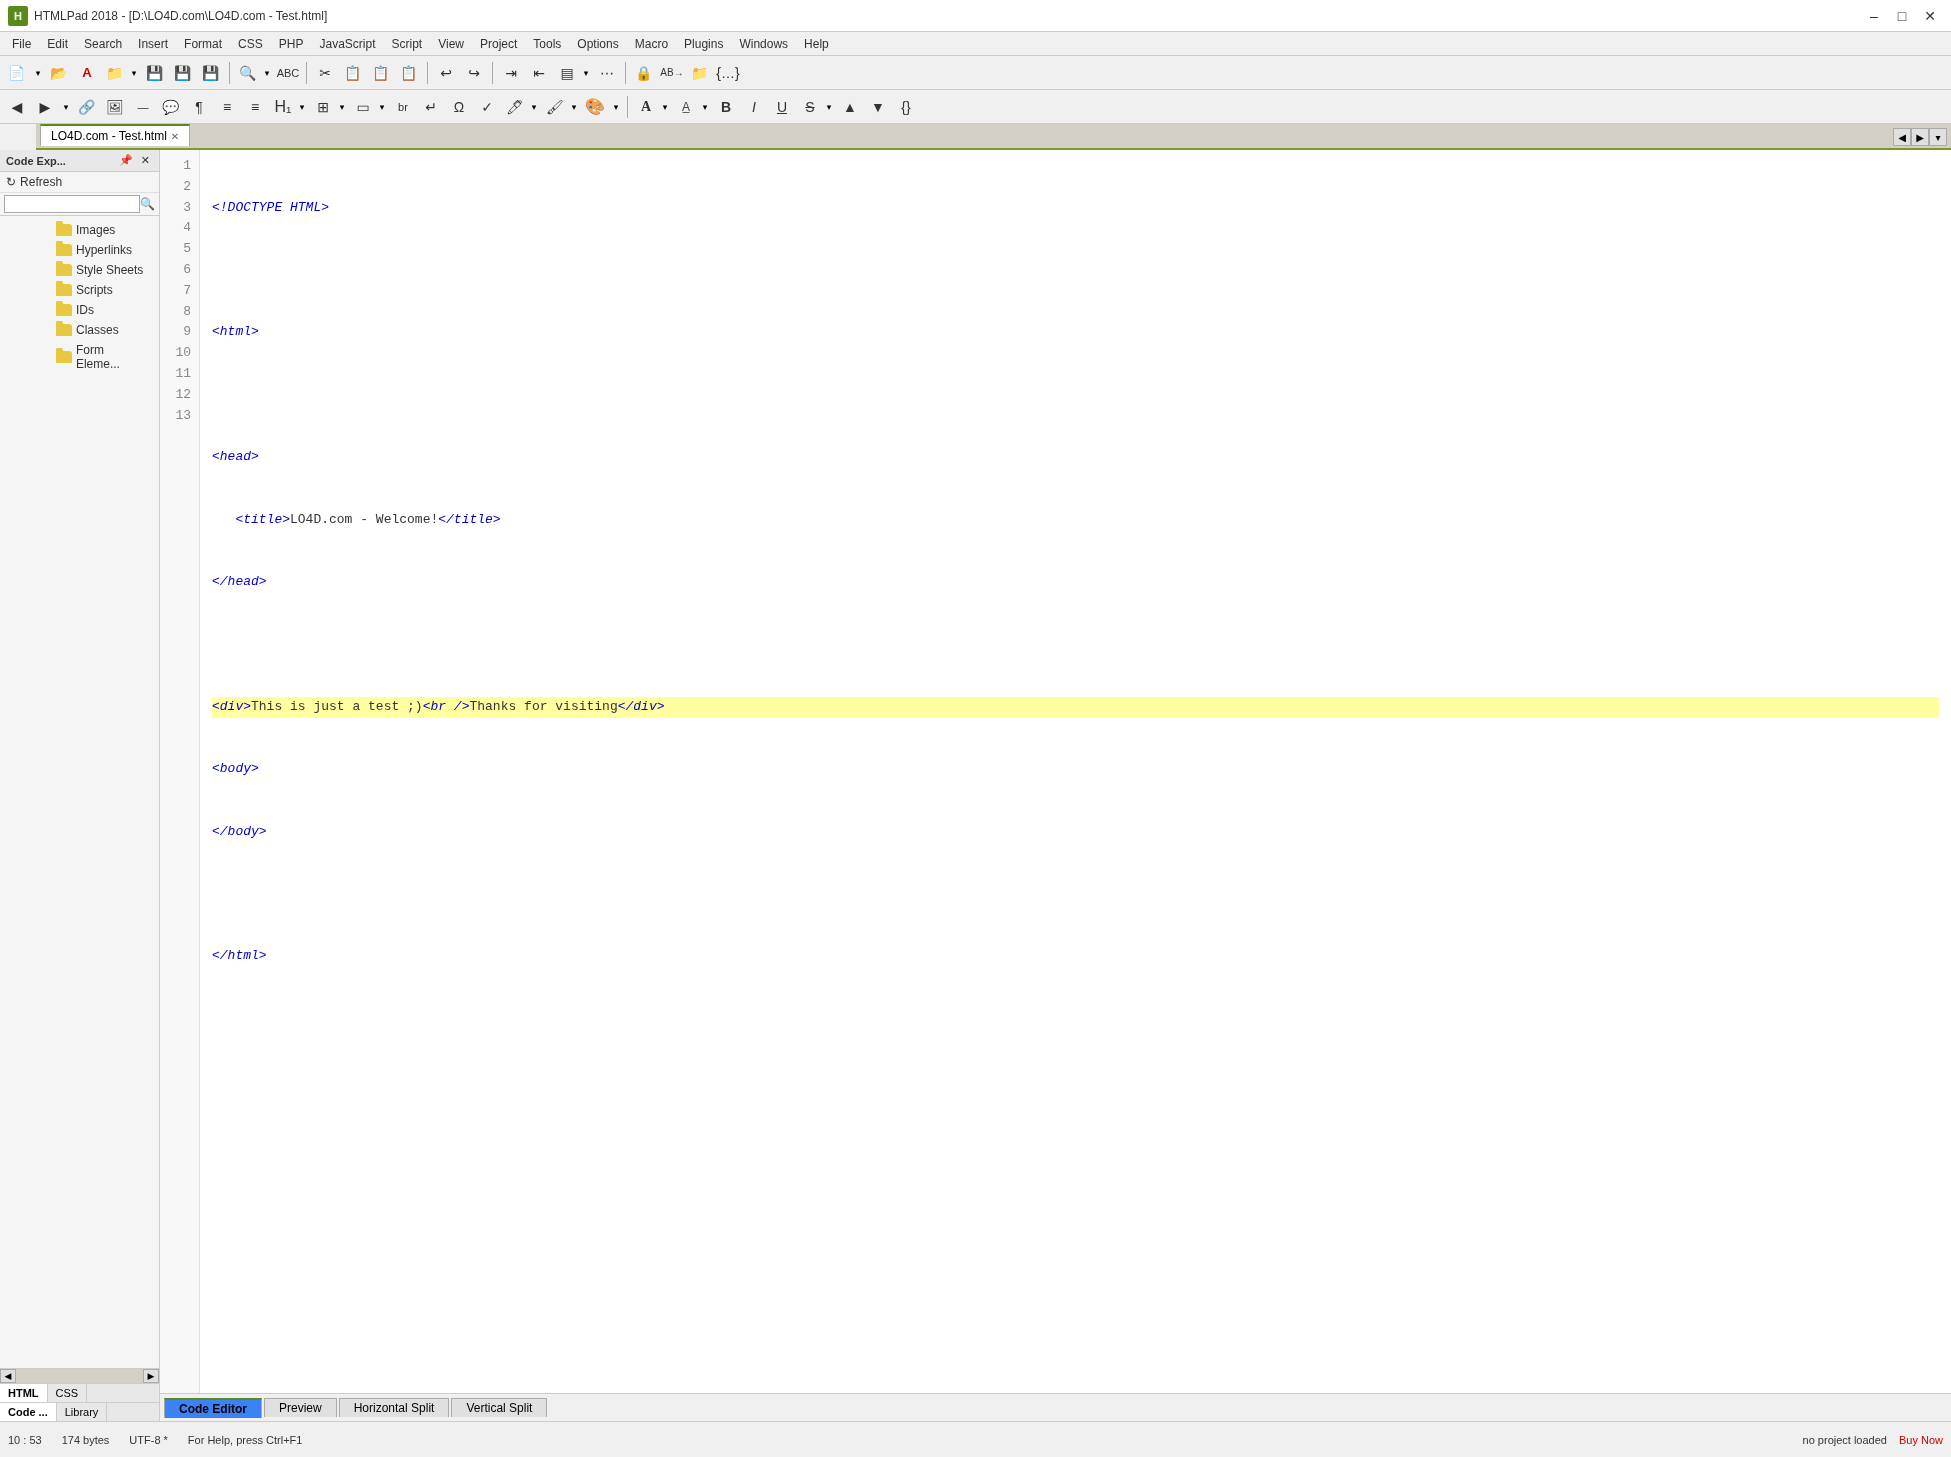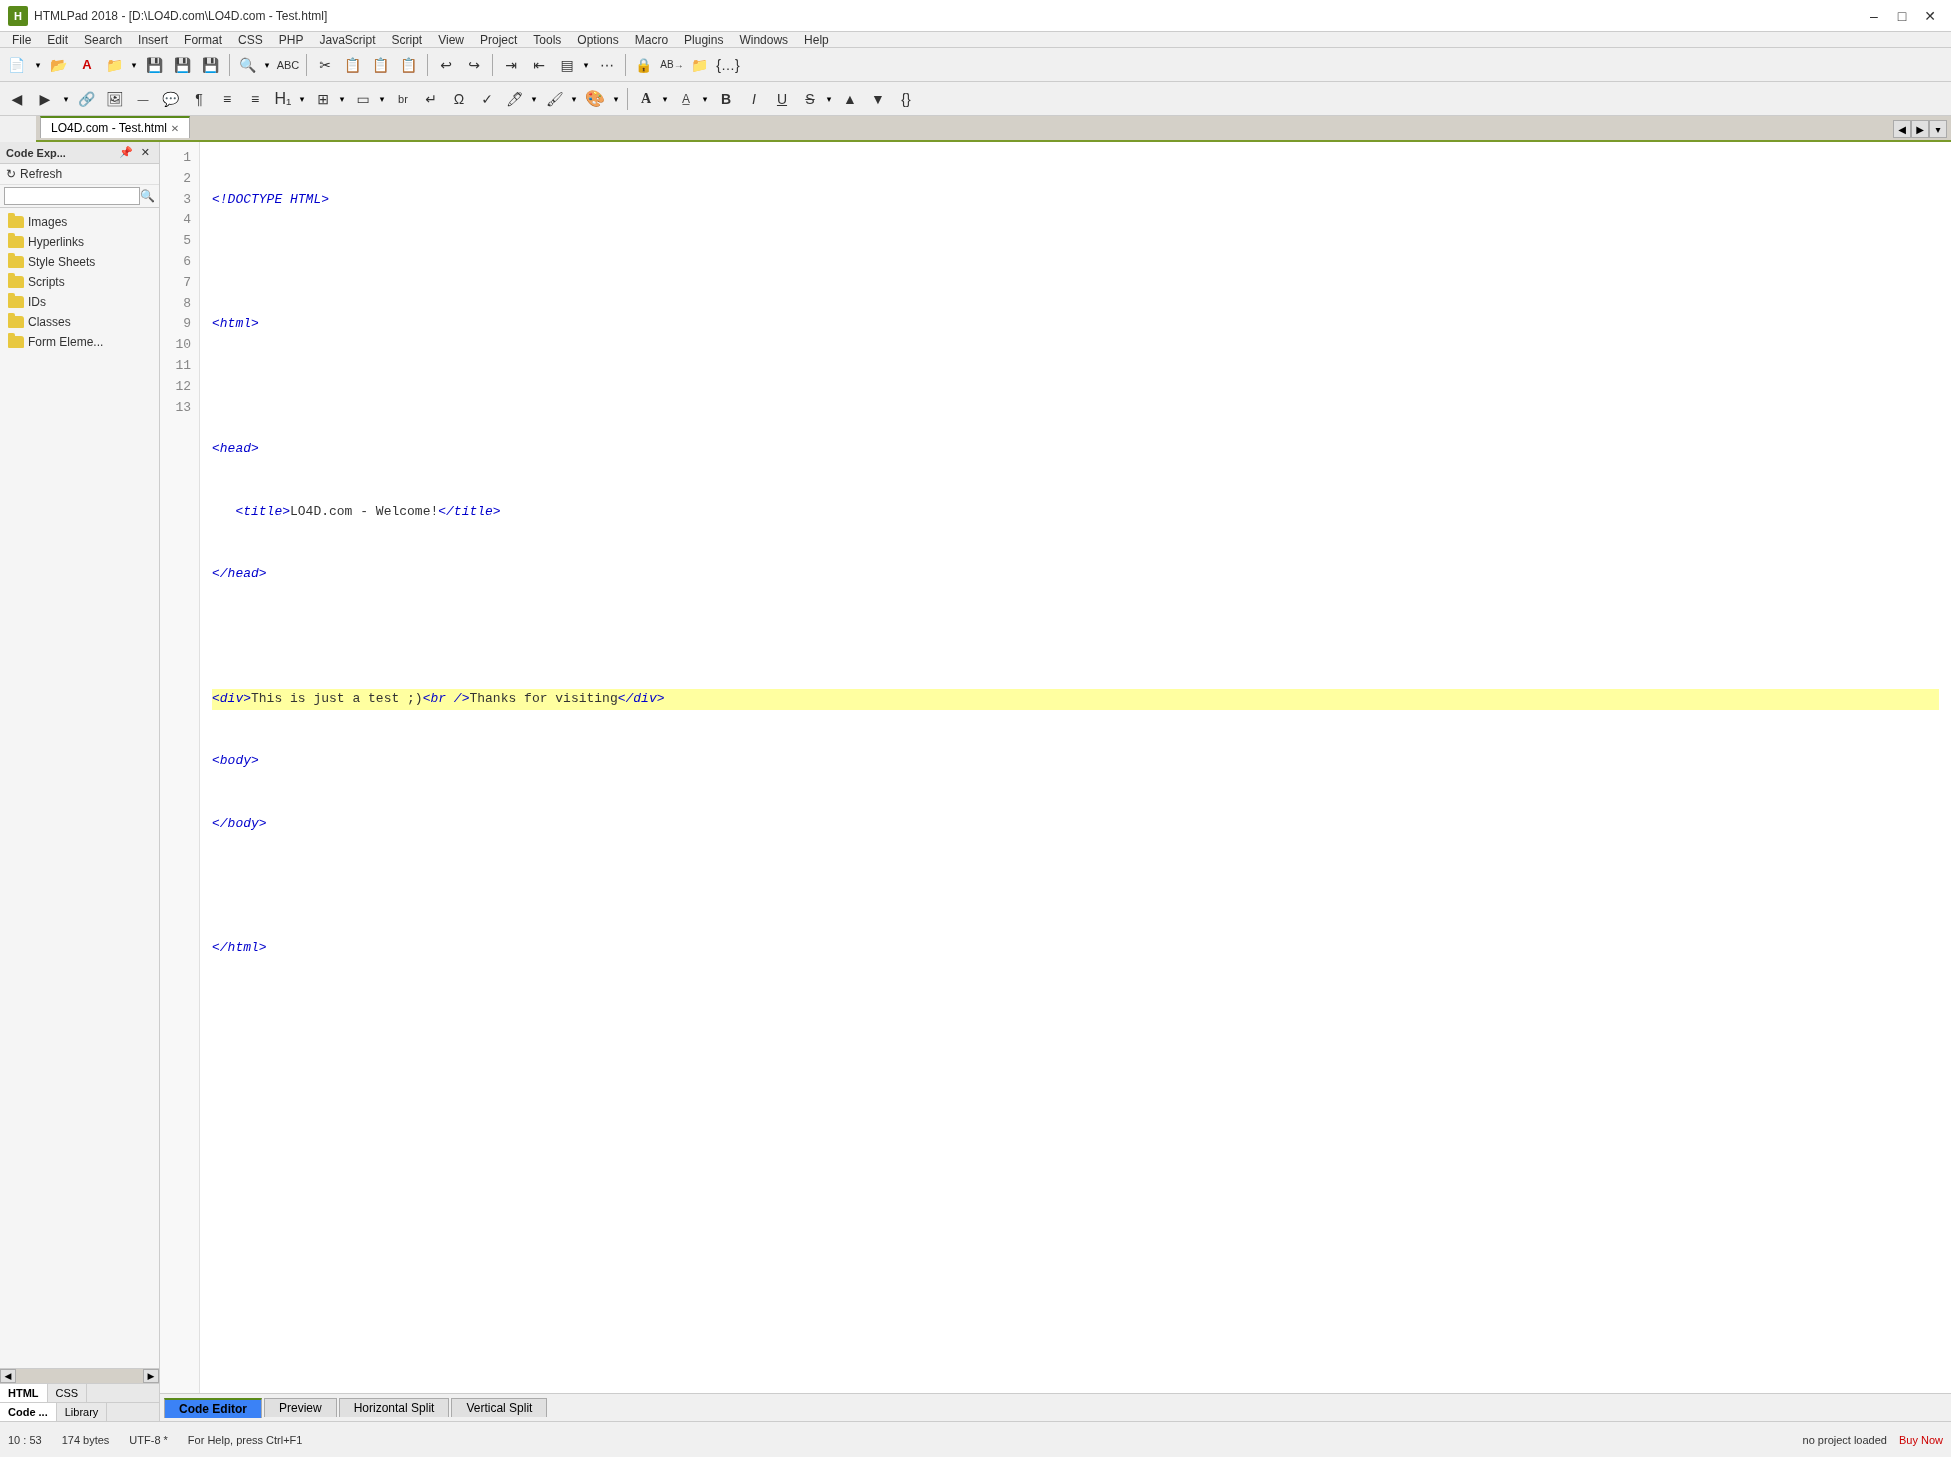--- a/index.html
+++ b/index.html
@@ -7,21 +7,21 @@
 
     
     #title-bar { background: #fff; border-bottom: 1px solid #ccc; padding: 4px 8px; display: flex; align-items: center; justify-content: space-between; height: 32px; }
     #title-bar-left { display: flex; align-items: center; gap: 6px; }
     #title-bar-icon { width: 20px; height: 20px; background: #5a8a1a; border-radius: 2px; display: flex; align-items: center; justify-content: center; color: white; font-weight: bold; font-size: 11px; }
     #title-text { font-size: 12px; color: #333; }
     #title-controls { display: flex; gap: 2px; }
     .title-btn { width: 26px; height: 20px; border: none; background: transparent; cursor: pointer; font-size: 14px; display: flex; align-items: center; justify-content: center; color: #333; }
 
     
-    #menu-bar { background: #f0f0f0; border-bottom: 1px solid #ccc; display: flex; align-items: center; height: 16px; padding: 0 4px; }
+    #menu-bar { background: #f0f0f0; border-bottom: 1px solid #ccc; display: flex; align-items: center; height: 24px; padding: 0 4px; }
     .menu-item { padding: 2px 8px; cursor: pointer; font-size: 12px; color: #333; height: 100%; display: flex; align-items: center; }
 
     
     #toolbar1 { background: #f0f0f0; border-bottom: 1px solid #ccc; display: flex; align-items: center; height: 34px; padding: 2px 4px; gap: 2px; }
     .tb-btn { width: 26px; height: 26px; border: 1px solid transparent; background: transparent; cursor: pointer; display: flex; align-items: center; justify-content: center; font-size: 14px; color: #333; border-radius: 2px; }
     .tb-separator { width: 1px; height: 22px; background: #aaa; margin: 0 3px; }
     .tb-btn-arrow { width: 12px; height: 26px; border: 1px solid transparent; background: transparent; cursor: pointer; font-size: 9px; display: flex; align-items: center; justify-content: center; }
     .tb-combo { display: flex; align-items: center; }
 
     
@@ -41,21 +41,21 @@
     
     #left-panel { width: 160px; background: #f5f5f5; border-right: 1px solid #ccc; display: flex; flex-direction: column; overflow: hidden; }
     #panel-header { display: flex; align-items: center; justify-content: space-between; padding: 3px 6px; border-bottom: 1px solid #ccc; background: #e8e8e8; }
     #panel-title { font-size: 11px; font-weight: bold; color: #333; }
     #panel-controls { display: flex; gap: 2px; }
     #panel-ctrl-btn { font-size: 11px; cursor: pointer; color: #333; padding: 1px 3px; }
     #refresh-btn { display: flex; align-items: center; gap: 4px; padding: 3px 6px; cursor: pointer; font-size: 12px; color: #333; border-bottom: 1px solid #e0e0e0; }
     #search-box { padding: 2px 4px; display: flex; align-items: center; border-bottom: 1px solid #ccc; }
     #search-input { width: 100%; border: 1px solid #aaa; padding: 2px 4px; font-size: 11px; background: #fff; }
     #tree-items { flex: 1; overflow-y: auto; padding: 4px 0; }
-    .tree-item { display: flex; align-items: center; gap: 4px; padding: 3px 8px; cursor: pointer; font-size: 12px; color: #333; }
+    .tree-item { display: flex; align-items: center; gap: 4px; padding: 3px 8px; cursor: pointer; font-size: 12px; color: #333; margin-left: 48px; }
     .folder-icon { width: 16px; height: 12px; background: #e8c840; border-radius: 1px 3px 1px 1px; position: relative; display: inline-block; }
     .folder-icon::before { content: ''; position: absolute; top: -3px; left: 0; width: 7px; height: 4px; background: #e8c840; border-radius: 1px 2px 0 0; }
 
     
     #left-bottom-tabs { border-top: 1px solid #ccc; display: flex; background: #e8e8e8; }
     .left-tab { padding: 3px 8px; font-size: 11px; cursor: pointer; border-right: 1px solid #ccc; }
     .left-tab.active { background: #fff; font-weight: bold; }
     #left-scroll { display: flex; border-top: 1px solid #ccc; background: #e8e8e8; }
     .scroll-area { flex: 1; height: 14px; background: #d4d0c8; }
     .scroll-btn { width: 16px; height: 14px; background: #e0e0e0; border: 1px solid #aaa; cursor: pointer; display: flex; align-items: center; justify-content: center; font-size: 9px; }

